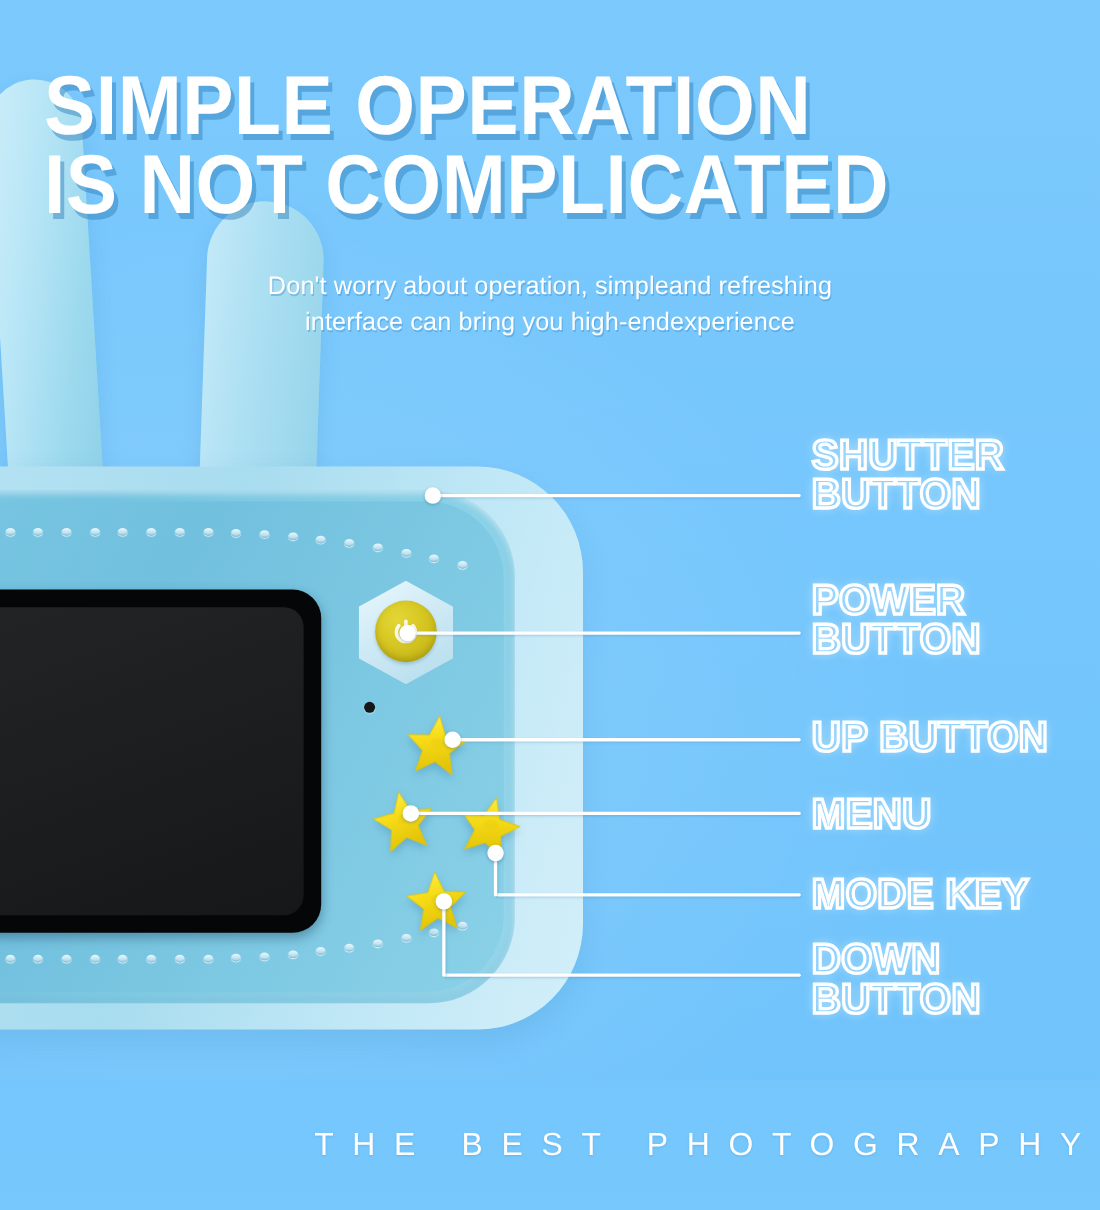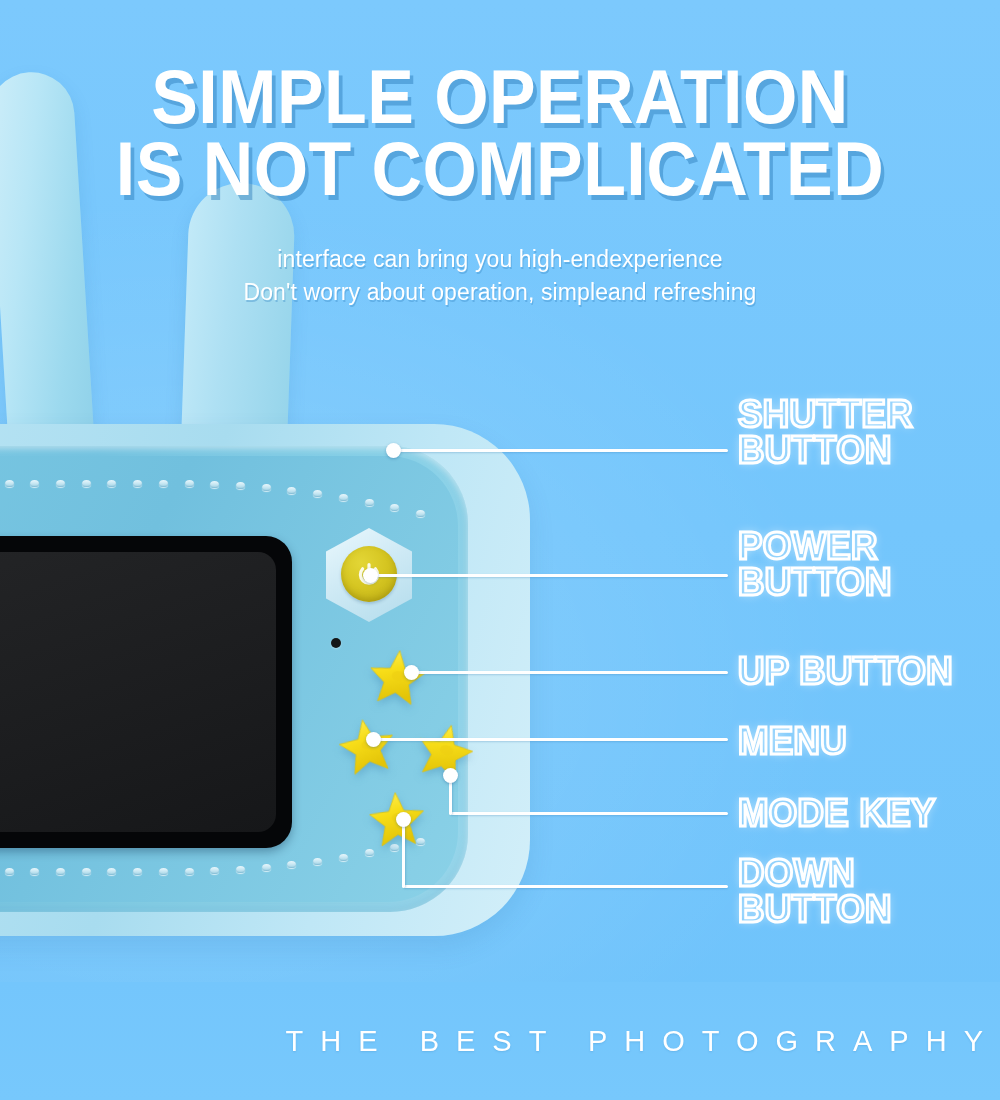--- a/index.html
+++ b/index.html
@@ -24,21 +24,20 @@
     background:
       radial-gradient(120% 80% at 18% 62%, rgba(255,255,255,0.16) 0%, rgba(255,255,255,0) 55%),
       linear-gradient(180deg, #7cc9fd 0%, #74c6fc 48%, #6fc3fb 100%);
   }
 
   
   .headline {
     position: absolute;
     left: 0; right: 0;
     top: 62px;
-    text-align: center;
     pointer-events: none;
   }
   .headline .line {
     display: block;
     color: #ffffff;
     font-weight: 700;
     letter-spacing: 0.5px;
     line-height: 0.92;
     transform: scaleX(0.92);
     text-shadow: 4px 5px 0 rgba(42,121,185,0.45);
@@ -407,20 +406,20 @@
       <div class="callout-label" style="left: 738px; top: 855px;">DOWN
 BUTTON</div>
     </div>
 
   <div class="headline">
     <span class="line l1">SIMPLE OPERATION</span>
     <span class="line l2">IS NOT COMPLICATED</span>
   </div>
 
   <div class="subtitle">
+    <div>Don't worry  about operation, simpleand refreshing</div>
     <div>interface can  bring you high-endexperience</div>
-    <div>Don't worry  about operation, simpleand refreshing</div>
   </div>
 
   <div class="footer-band"></div>
   <div class="footer-text">THE BEST PHOTOGRAPHY</div>
 
 </div>
 
 </body></html>

